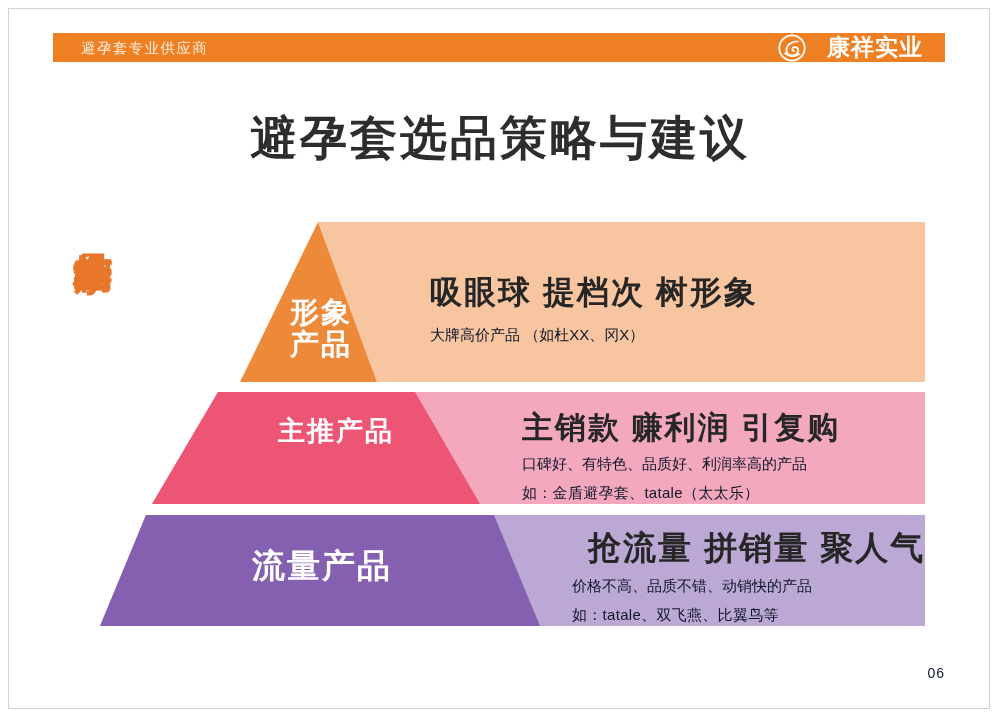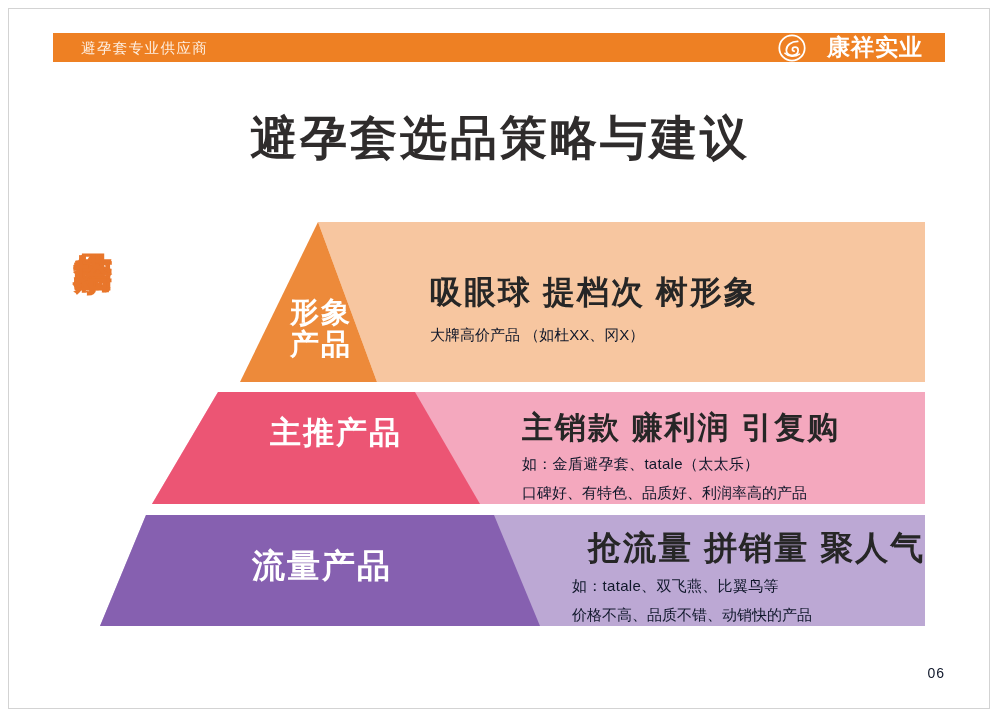--- a/index.html
+++ b/index.html
@@ -129,21 +129,21 @@
   #tier1-shape-label {
     left: 262px;
     top: 296px;
     width: 118px;
     font-size: 29px;
   }
   #tier2-shape-label {
     left: 238px;
     top: 416px;
     width: 196px;
-    font-size: 31px;
+    font-size: 27px;
   }
   #tier3-shape-label {
     left: 224px;
     top: 548px;
     width: 196px;
     font-size: 33px;
   }
 
   
   .tier-body { position: absolute; }
@@ -232,27 +232,27 @@
 
   <div class="tier-body" id="tier1-body">
     <div class="tier-head">吸眼球 提档次 树形象</div>
     <div class="tier-sub">大牌高价产品 （如杜XX、冈X）</div>
   </div>
 
   <div class="shape-label" id="tier2-shape-label">主推产品</div>
 
   <div class="tier-body" id="tier2-body">
     <div class="tier-head">主销款 赚利润 引复购</div>
+    <div class="tier-sub">口碑好、有特色、品质好、利润率高的产品</div>
     <div class="tier-sub mono-mix">如：金盾避孕套、tatale（太太乐）</div>
-    <div class="tier-sub">口碑好、有特色、品质好、利润率高的产品</div>
   </div>
 
   <div class="shape-label" id="tier3-shape-label">流量产品</div>
 
   <div class="tier-body" id="tier3-body">
     <div class="tier-head">抢流量 拼销量 聚人气</div>
+    <div class="tier-sub">价格不高、品质不错、动销快的产品</div>
     <div class="tier-sub mono-mix">如：tatale、双飞燕、比翼鸟等</div>
-    <div class="tier-sub">价格不高、品质不错、动销快的产品</div>
   </div>
 
   <div id="page-number" style="color: #0f172a;">06</div>
 
 </div>
 
 </body></html>

